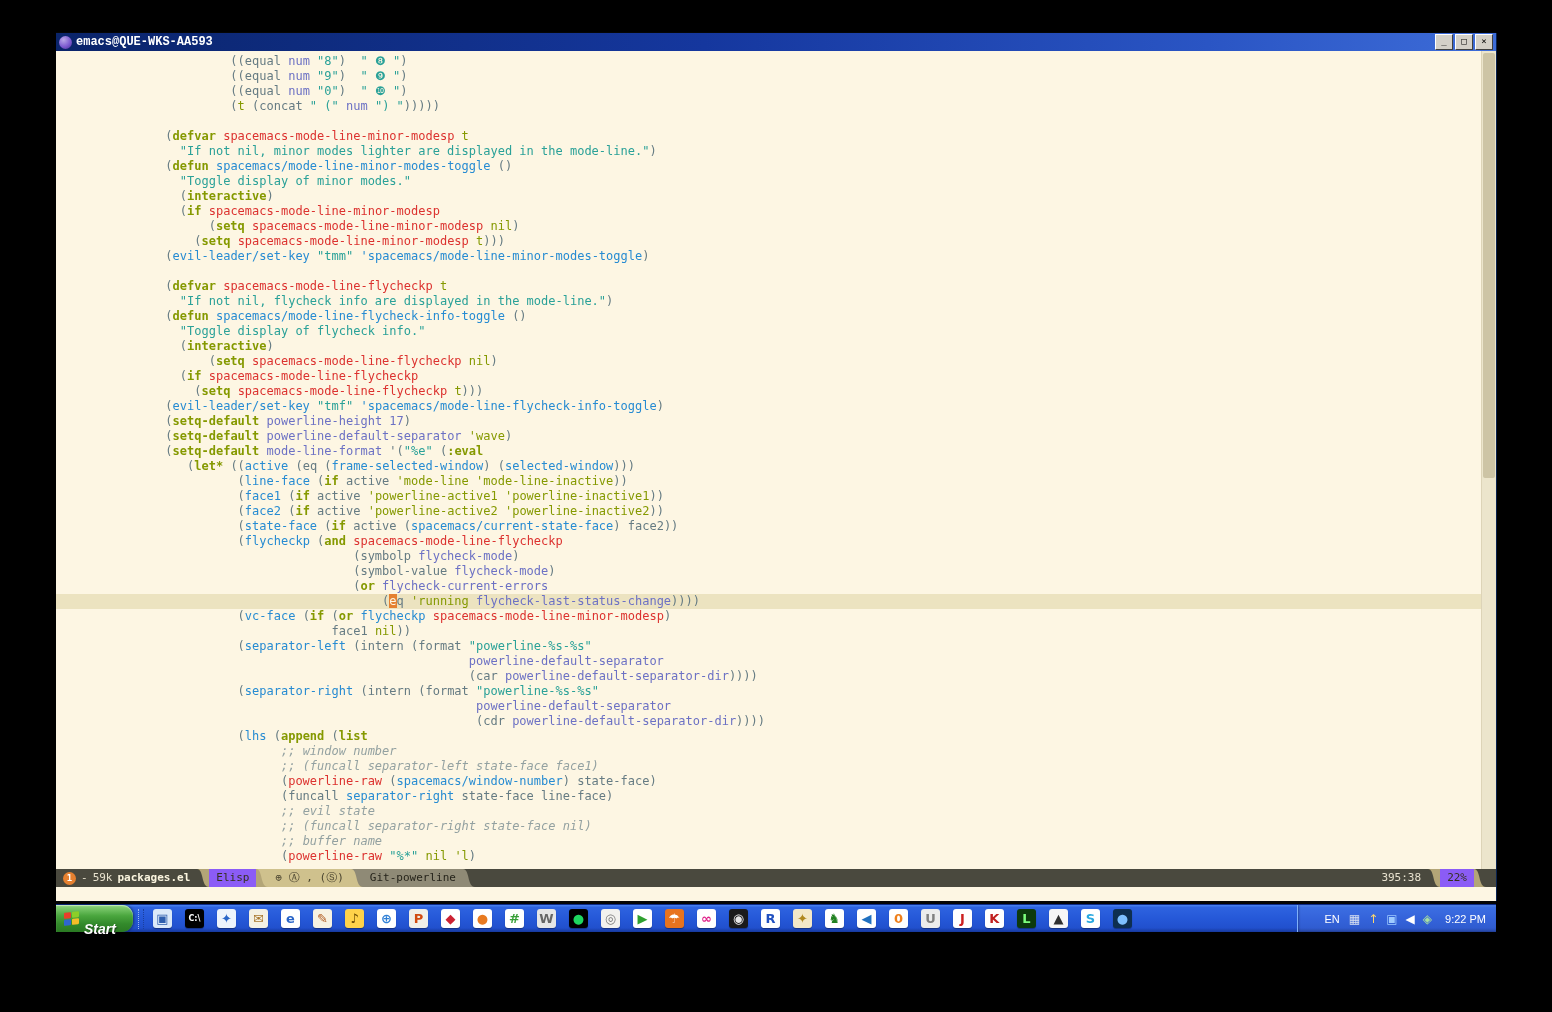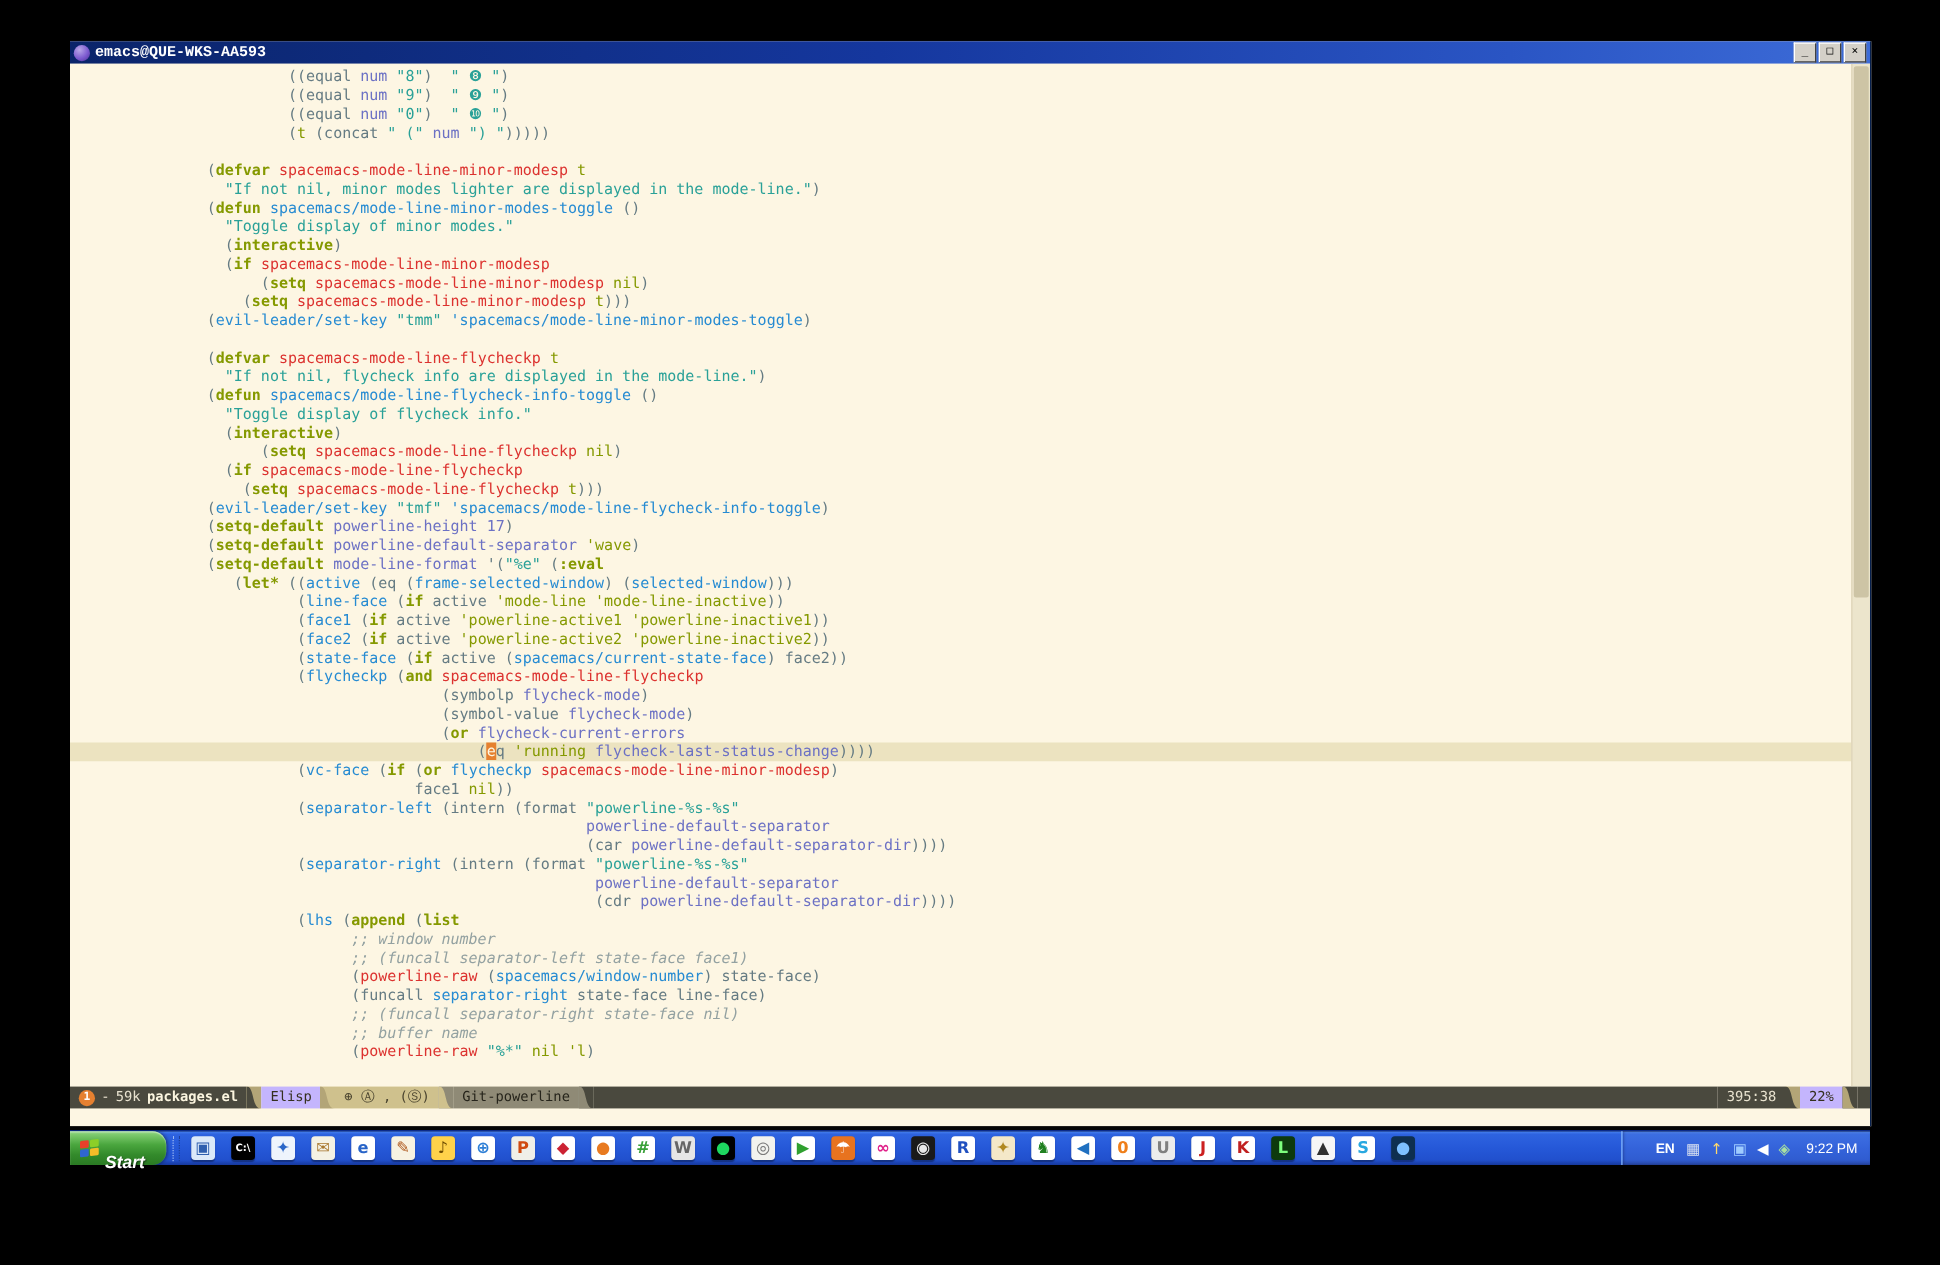--- a/index.html
+++ b/index.html
@@ -37,21 +37,21 @@
   .tk-cur{background:#e58030;color:#fdf6e3;}
   .scrollbar{position:absolute;top:0;right:0;bottom:0;width:14px;background:#ece5cc;
     border-left:1px solid #ddd4b8;}
   .scroll-thumb{position:absolute;left:1px;right:1px;top:2px;height:52%;background:#cdc4a5;border-radius:2px;}
 
   
   .modeline{flex:0 0 18px;display:flex;align-items:stretch;overflow:hidden;
     font-family:"DejaVu Sans Mono","DejaVu Sans",monospace;font-size:11px;line-height:18px;}
   .seg{display:flex;align-items:center;gap:5px;padding:0 7px;white-space:nowrap;}
   .seg-dark{background:#4a493e;color:#e8e2cf;}
-  .seg-tan{background:#c4b5fd;color:#35301f;}
+  .seg-tan{background:#8b5cf6;color:#35301f;}
   .seg-cream{background:#cfc18d;color:#4a442f;}
   .seg-gray{background:#8f8a76;color:#26241b;}
   .ml-spacer{flex:1 1 auto;background:#4a493e;}
   .wave{width:12px;height:18px;display:block;flex:0 0 12px;}
   .win-num{width:13px;height:13px;border-radius:50%;background:#e58030;color:#fff;
     font-size:9px;line-height:13px;text-align:center;font-weight:bold;}
   .buf-name{font-weight:bold;color:#fbf5df;}
   .ml-tip{flex:0 0 10px;background:#4a493e;}
 
   .echo-area{flex:0 0 14px;background:#fdf6e3;}
@@ -73,21 +73,21 @@
   .flag .fr{background:#e8402a}.flag .fg{background:#8ccf28}
   .flag .fb{background:#2f66d0}.flag .fy{background:#f5bd28}
   .ql-handle{width:4px;height:20px;margin:0 5px;border-left:1px dotted #9db9f2;border-right:1px dotted #1b3f9c;}
   .quicklaunch{display:flex;align-items:center;gap:13px;padding:0 4px;}
   .ql-icon{width:19px;height:19px;border-radius:3px;display:flex;align-items:center;justify-content:center;
     font-size:13px;line-height:19px;font-family:"DejaVu Sans","Liberation Sans",sans-serif;
     box-shadow:0 1px 1px rgba(0,0,0,.35);}
   .ql-icon span{font-weight:bold;}
   .tray{margin-left:auto;height:27px;display:flex;align-items:center;gap:9px;padding:0 10px 0 10px;
     background:rgba(255,255,255,.07);border-left:1px solid #7fb1f9;box-shadow:inset 1px 0 2px rgba(0,0,30,.3);}
-  .tray-lang{color:#fff;font-size:11px;font-weight:bold;margin-left:17px;}
+  .tray-lang{color:#fff;font-size:11px;font-weight:normal;margin-left:17px;}
   .tray-icon{color:#e8eefb;font-size:12px;font-family:"DejaVu Sans",sans-serif;}
   .tray-clock{color:#fff;font-size:11px;margin-left:4px;}
 </style>
 </head>
 <body>
 
 <div class="screen">
 
   <div class="emacs-window">
     <div class="titlebar">
@@ -145,20 +145,21 @@
           <div class="line"><span class="tk-d">                                                </span><span class="tk-v">powerline-default-separator</span></div>
           <div class="line"><span class="tk-d">                                                (</span><span class="tk-d">car </span><span class="tk-v">powerline-default-separator-dir</span><span class="tk-d">))))</span></div>
           <div class="line"><span class="tk-d">                (</span><span class="tk-f">separator-right</span><span class="tk-d"> (</span><span class="tk-d">intern (</span><span class="tk-d">format </span><span class="tk-s">"powerline-%s-%s"</span></div>
           <div class="line"><span class="tk-d">                                                 </span><span class="tk-v">powerline-default-separator</span></div>
           <div class="line"><span class="tk-d">                                                 (</span><span class="tk-d">cdr </span><span class="tk-v">powerline-default-separator-dir</span><span class="tk-d">))))</span></div>
           <div class="line"><span class="tk-d">                (</span><span class="tk-f">lhs</span><span class="tk-d"> (</span><span class="tk-k">append</span><span class="tk-d"> (</span><span class="tk-k">list</span></div>
           <div class="line"><span class="tk-d">                      </span><span class="tk-c">;; window number</span></div>
           <div class="line"><span class="tk-d">                      </span><span class="tk-c">;; (funcall separator-left state-face face1)</span></div>
           <div class="line"><span class="tk-d">                      (</span><span class="tk-r">powerline-raw</span><span class="tk-d"> (</span><span class="tk-f">spacemacs/window-number</span><span class="tk-d">) state-face)</span></div>
           <div class="line"><span class="tk-d">                      (</span><span class="tk-d">funcall </span><span class="tk-f">separator-right</span><span class="tk-d"> state-face line-face)</span></div>
+          <div class="line"><span class="tk-d">                      </span><span class="tk-c">;; evil state</span></div>
           <div class="line"><span class="tk-d">                      </span><span class="tk-c">;; (funcall separator-right state-face nil)</span></div>
           <div class="line"><span class="tk-d">                      </span><span class="tk-c">;; buffer name</span></div>
           <div class="line"><span class="tk-d">                      (</span><span class="tk-r">powerline-raw</span><span class="tk-d"> </span><span class="tk-s">"%*"</span><span class="tk-d"> </span><span class="tk-q">nil</span><span class="tk-d"> </span><span class="tk-q">'l</span><span class="tk-d">)</span></div>
         </div>
       <div class="scrollbar">
         <div class="scroll-thumb"></div>
       </div>
     </div>
 
     <div class="modeline">

